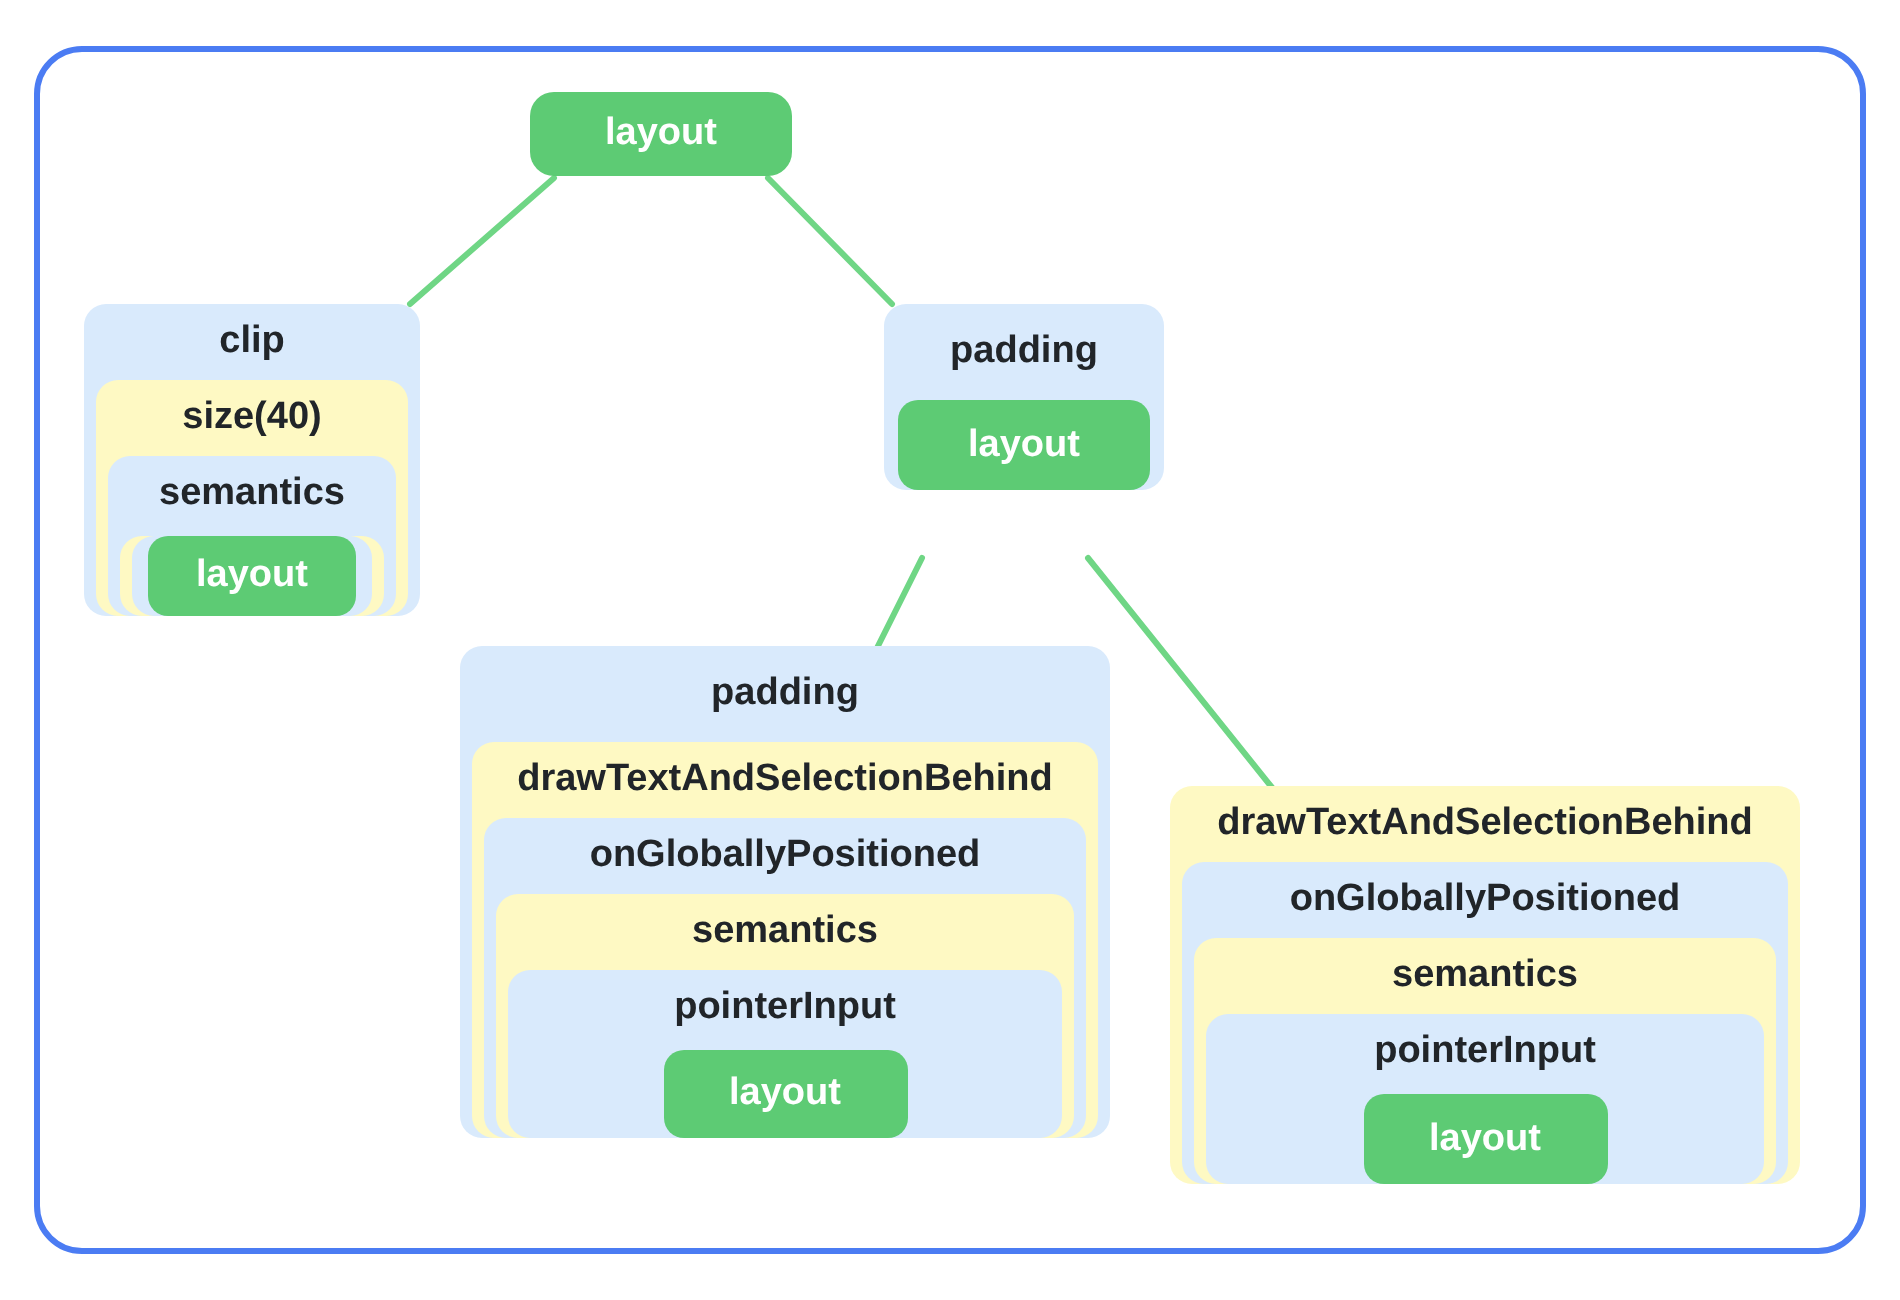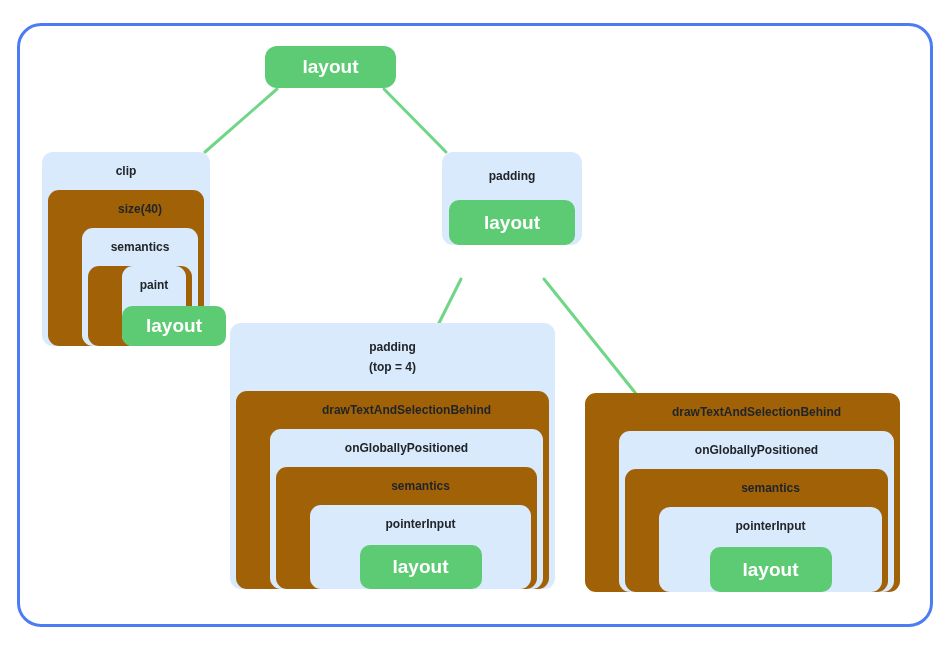--- a/index.html
+++ b/index.html
@@ -17,24 +17,24 @@
     border-radius:24px;
     background:#ffffff;
   }
   #connectors {
     position:absolute; left:0; top:0; width:950px; height:650px;
     z-index:1; pointer-events:none;
   }
   .group { position:absolute; z-index:2; }
   .node { border-radius:11px; }
   .light { background:#d9eafc; }
-  .dark  { background:#a16207;padding-left:28px; }
+  .dark  { background:#fef9c3; }
   .node .node { margin:0 6px 6px 6px; }
   .t {
-    font-size:12px; font-weight:700; color:#212529;
+    font-size:19px; font-weight:700; color:#212529;
     text-align:center; line-height:20px; padding:9px 2px;
     white-space:nowrap;
   }
   .t2 { padding:14px 18px; }
   .leaf {
     background:#5dcb74; border-radius:10px;
     color:#ffffff; font-size:19px; font-weight:700;
     text-align:center;
     width:112px; height:42px; line-height:42px;
     margin:2px auto 8px auto;
@@ -63,21 +63,20 @@
 
 <div class="group" style="left:42px; top:152px; width:168px;">
   <div class="node light">
     <div class="t">clip</div>
     <div class="node dark">
       <div class="t">size(40)</div>
       <div class="node light">
         <div class="t">semantics</div>
         <div class="node dark">
           <div class="node light">
-            <div class="t">paint</div>
             <div class="leaf" style="width:104px; height:40px; line-height:40px;">layout</div>
           </div>
         </div>
       </div>
     </div>
   </div>
 </div>
 
 <div class="group" style="left:442px; top:152px; width:140px;">
   <div class="node light">
@@ -85,21 +84,20 @@
       <div>padding</div>
     </div>
     <div class="leaf" style="width:126px; height:45px; line-height:45px; margin-top:0;">layout</div>
   </div>
 </div>
 
 <div class="group" style="left:230px; top:323px; width:325px;">
   <div class="node light">
     <div class="t t2">
       <div>padding</div>
-      <div>(top = 4)</div>
     </div>
     <div class="node dark">
       <div class="t">drawTextAndSelectionBehind</div>
       <div class="node light">
         <div class="t">onGloballyPositioned</div>
         <div class="node dark">
           <div class="t">semantics</div>
           <div class="node light">
             <div class="t">pointerInput</div>
             <div class="leaf" style="width:122px; height:44px; line-height:44px;">layout</div>

